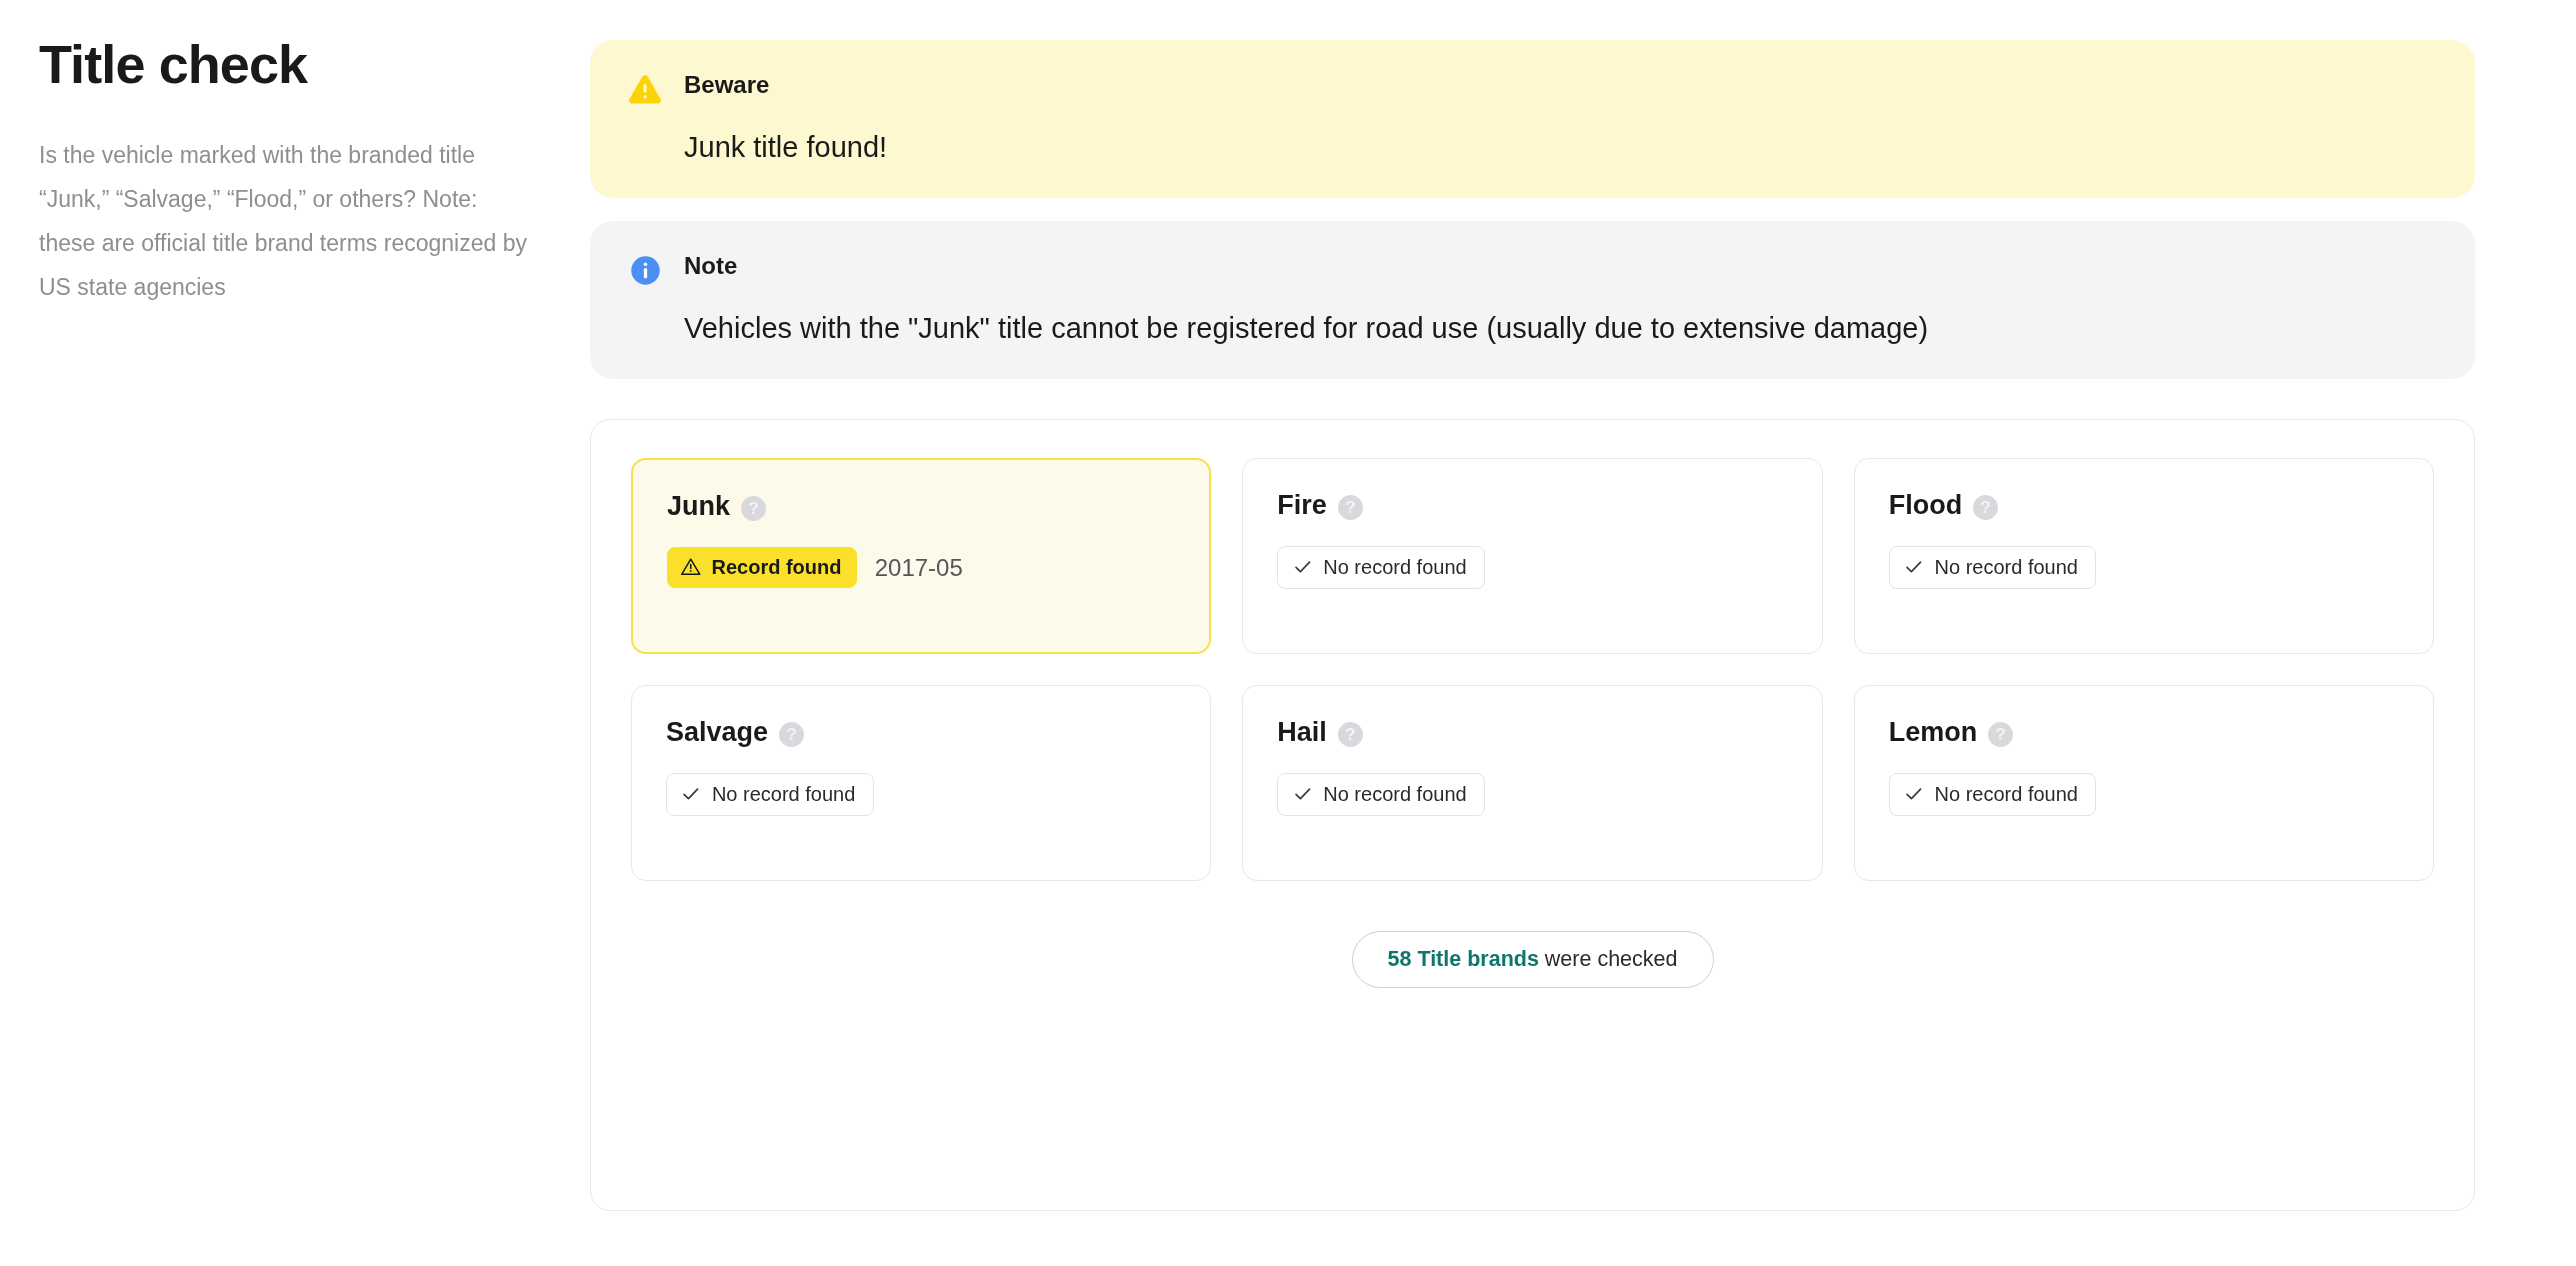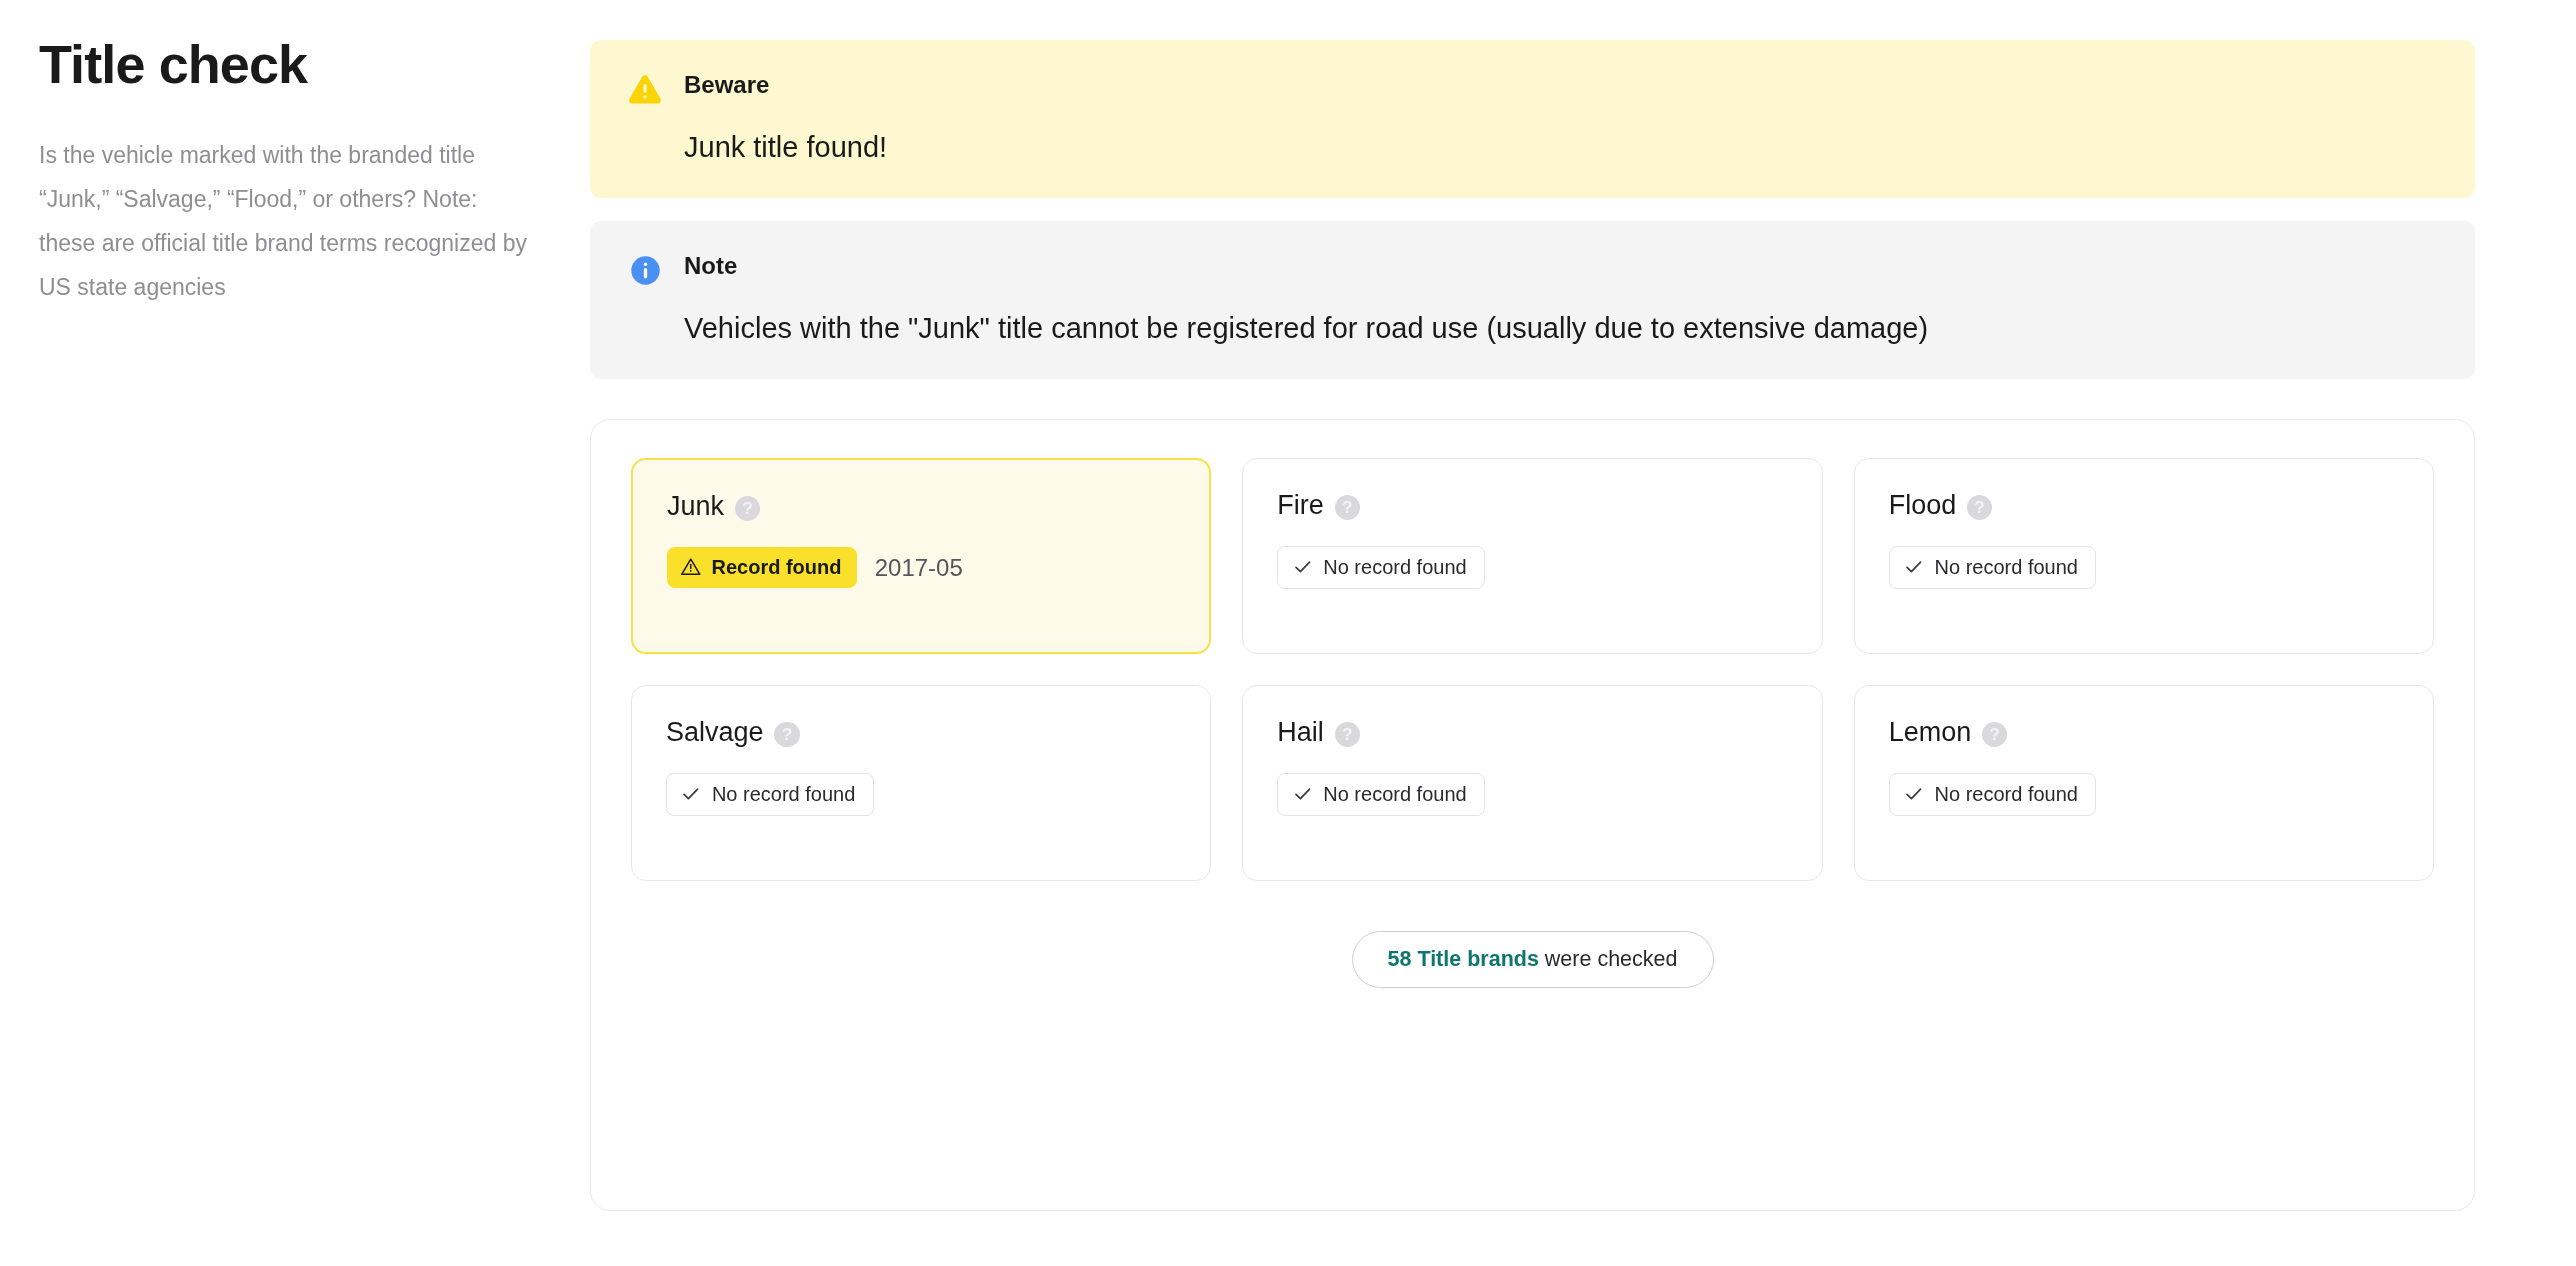--- a/index.html
+++ b/index.html
@@ -48,21 +48,21 @@
   .right-col {
     flex: 1 1 auto;
     padding: 40px 101px 0 0;
     max-width: 1986px;
   }
 
   
   .alert {
     display: flex;
     align-items: flex-start;
-    border-radius: 11px;
+    border-radius: 23px;
     padding: 29.5px 36px 31px 36px;
     margin-bottom: 23px;
   }
   .alert.warning { background: #fdf8cf; }
   .alert.note    { background: #f4f4f5; }
 
   .alert-icon {
     flex: 0 0 auto;
     width: 38px;
     height: 38px;
@@ -123,21 +123,21 @@
     background: #fdfaea;
   }
 
   .brand-head {
     display: flex;
     align-items: center;
     gap: 10.7px;
   }
   .brand-name {
     font-size: 27px;
-    font-weight: 400;
+    font-weight: 700;
     color: #1a1a1a;
     line-height: 1.1;
   }
   .help-icon {
     flex: 0 0 auto;
     width: 25.5px;
     height: 25.5px;
     border-radius: 50%;
     background: #d9d9dd;
     color: #f3f3f5;

